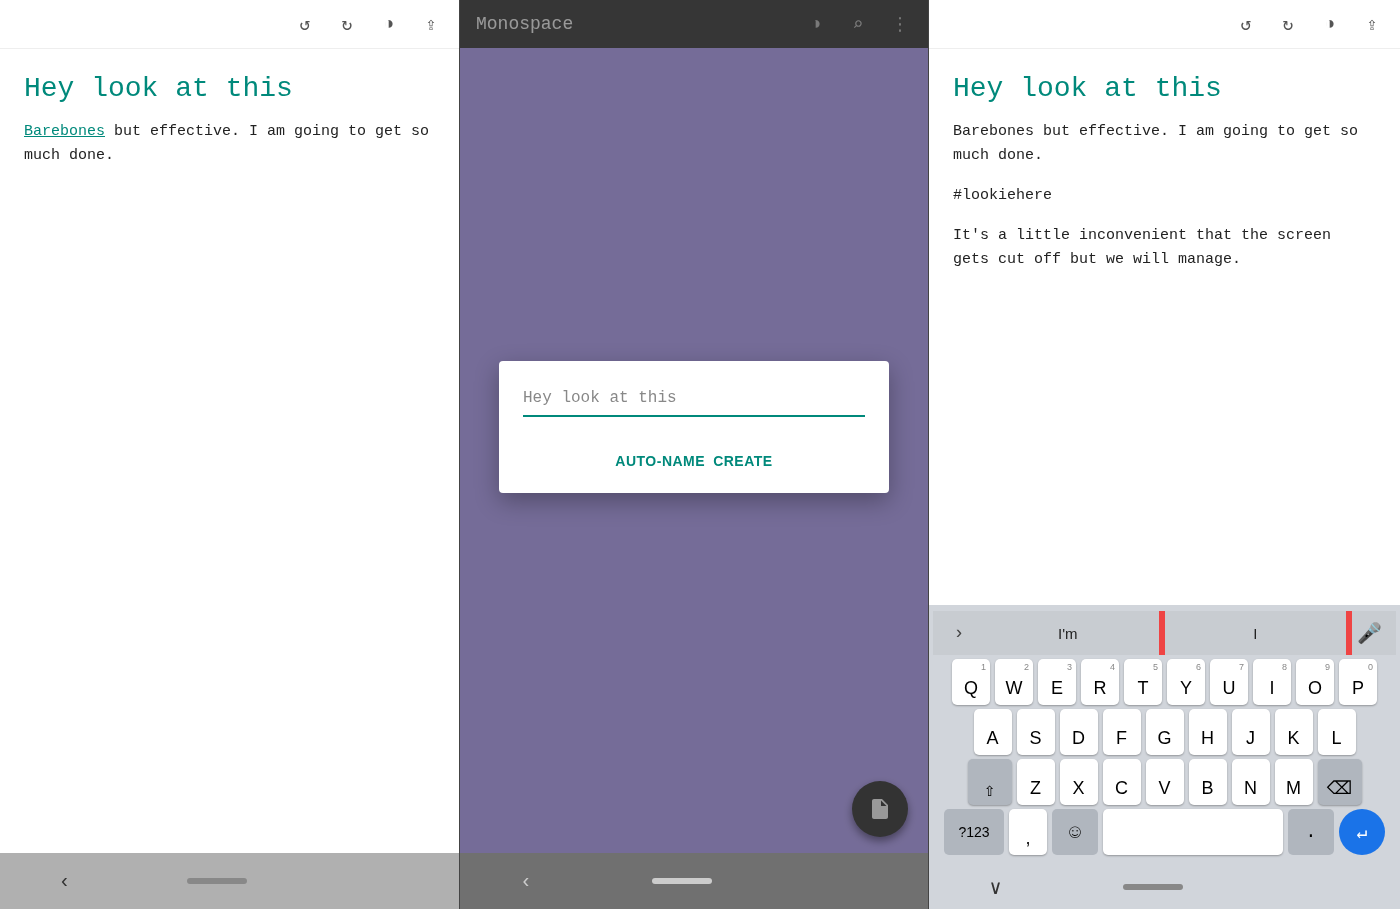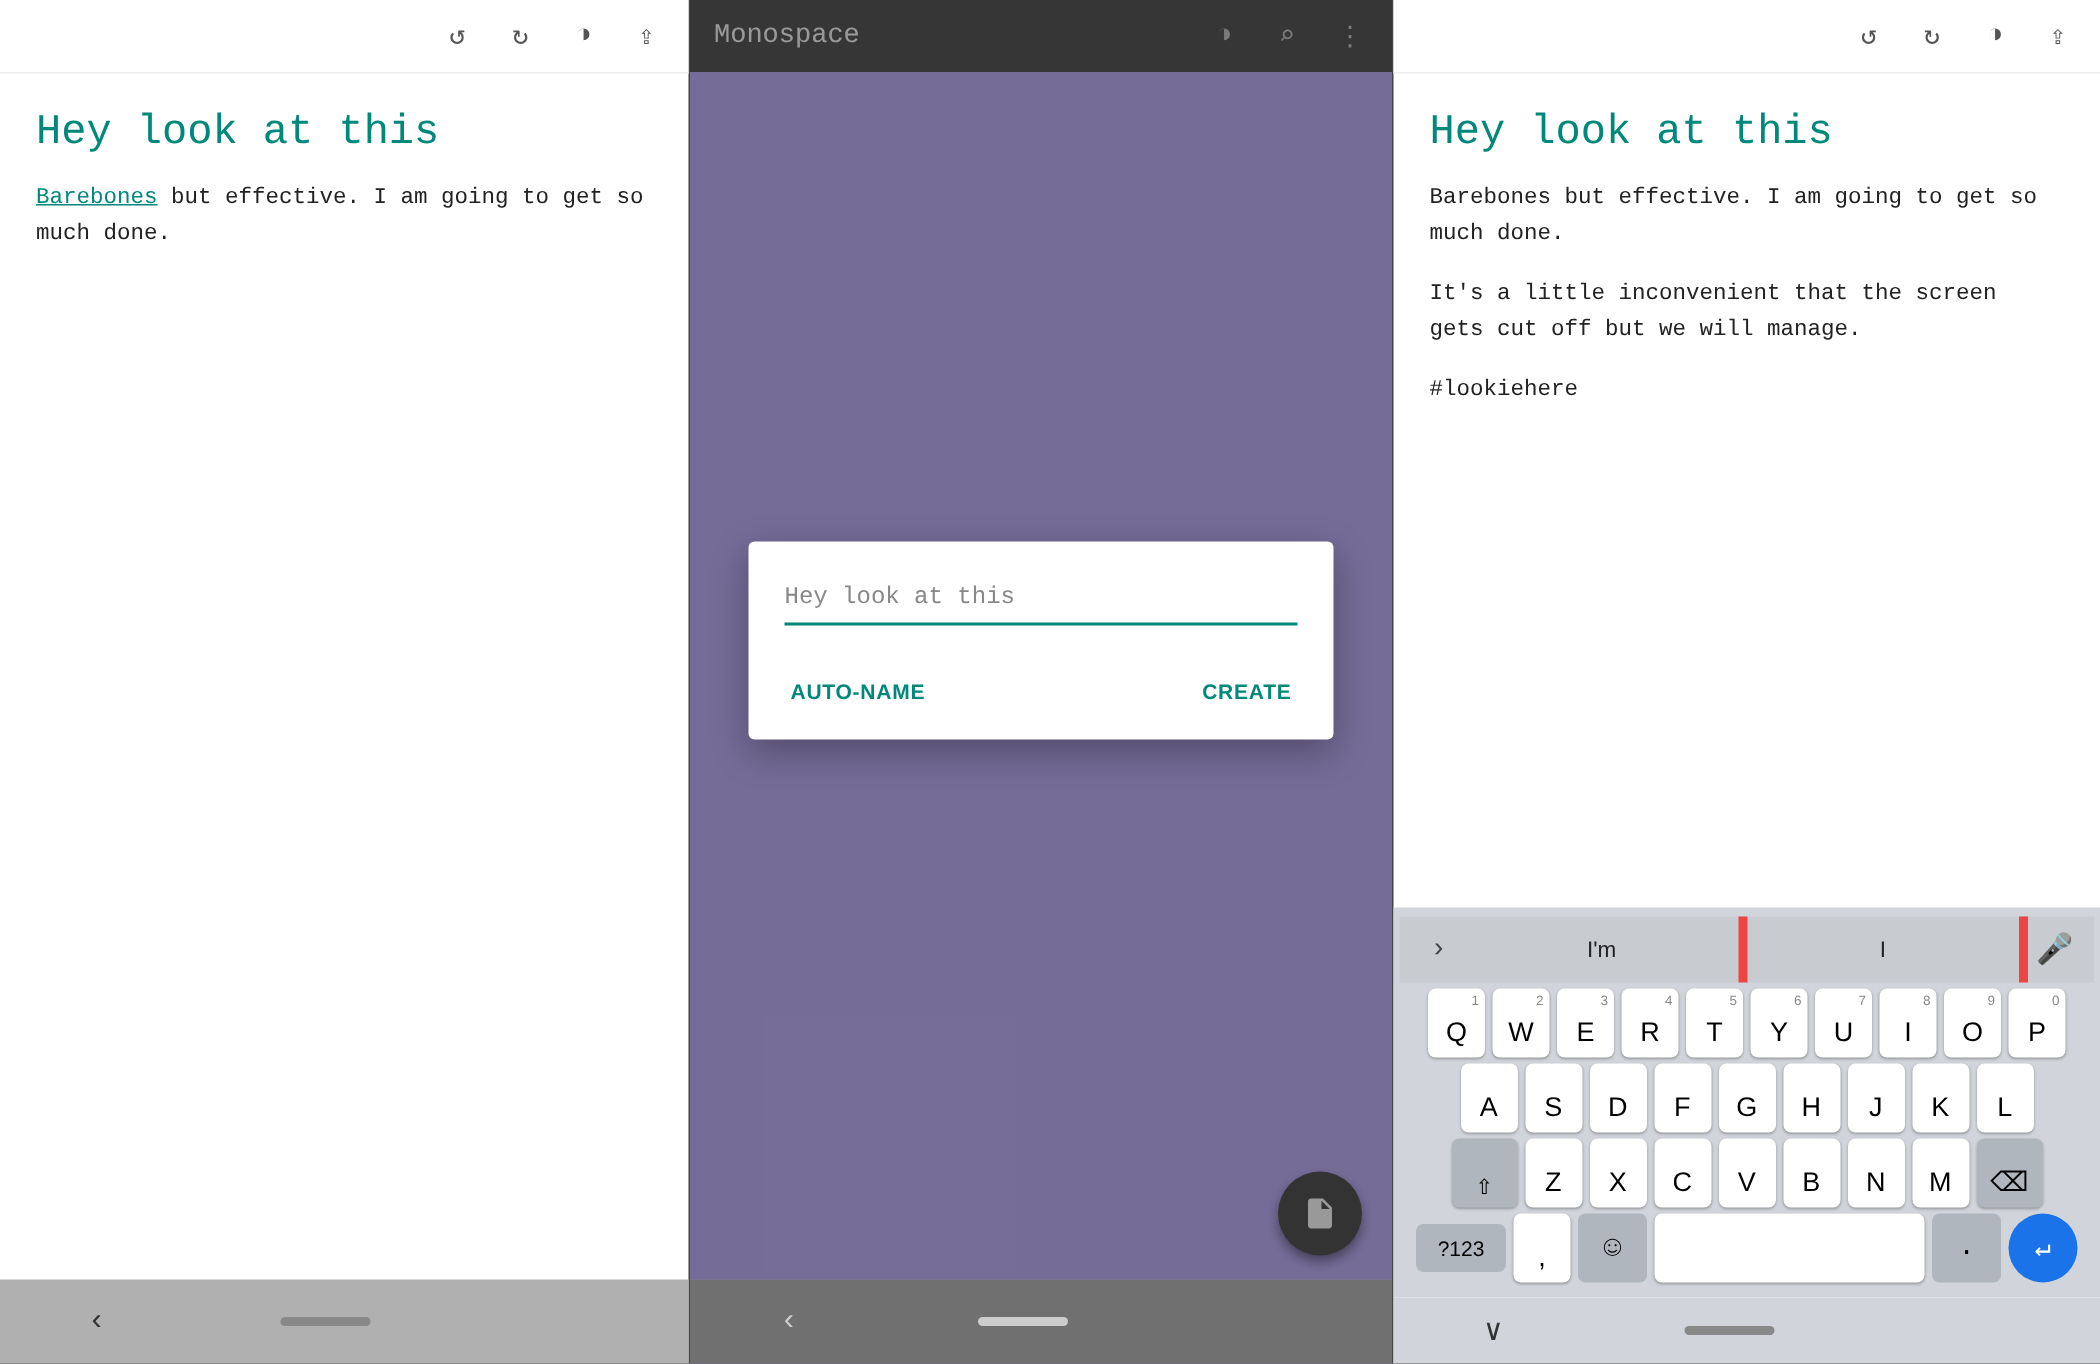--- a/index.html
+++ b/index.html
@@ -128,21 +128,21 @@
       outline: none;
       font-size: 16px;
       font-family: 'Courier New', Courier, monospace;
       color: #888;
       padding: 4px 0 8px 0;
       margin-bottom: 20px;
       background: transparent;
     }
     .dialog-actions {
       display: flex;
-      justify-content: space-between;
+      justify-content: center;
       padding: 8px 0;
     }
     .dialog-btn {
       background: none;
       border: none;
       color: #00897b;
       font-size: 14px;
       font-weight: bold;
       font-family: Arial, sans-serif;
       letter-spacing: 0.5px;
@@ -267,21 +267,21 @@
       background: #fff;
       width: 180px;
       height: 46px;
       border-radius: 5px;
       box-shadow: 0 1px 2px rgba(0,0,0,0.3);
       cursor: pointer;
     }
     .key-123 {
       background: #b0b6be;
       width: 60px;
-      height: 32px;
+      height: 46px;
       border-radius: 5px;
       font-size: 14px;
       font-family: Arial, sans-serif;
       display: flex;
       align-items: center;
       justify-content: center;
       cursor: pointer;
     }
     .key-emoji {
       background: #b0b6be;
@@ -434,22 +434,22 @@
   <div class="toolbar">
     <div class="toolbar-icon">↺</div>
     <div class="toolbar-icon">↻</div>
     <div class="toolbar-icon">◑</div>
     <div class="toolbar-icon">⇪</div>
   </div>
   <div class="content">
     <div class="note-title">Hey look at this</div>
     <div class="note-body">
       <p>Barebones but effective. I am going to get so much done.</p>
+      <p>#lookiehere</p>
       <p>It's a little inconvenient that the screen gets cut off but we will manage.</p>
-      <p>#lookiehere</p>
     </div>
   </div>
 
   <div class="keyboard">
 
     <div class="keyboard-suggestions">
       <div class="suggestion-arrow">›</div>
       <div class="suggestion-word">I'm</div>
       <div class="suggestion-word">I</div>
       <div class="mic-icon">🎤</div>

